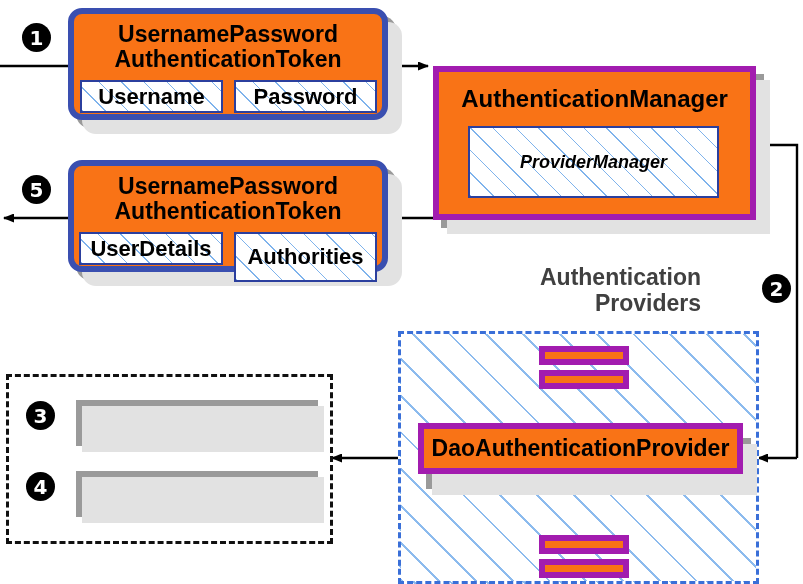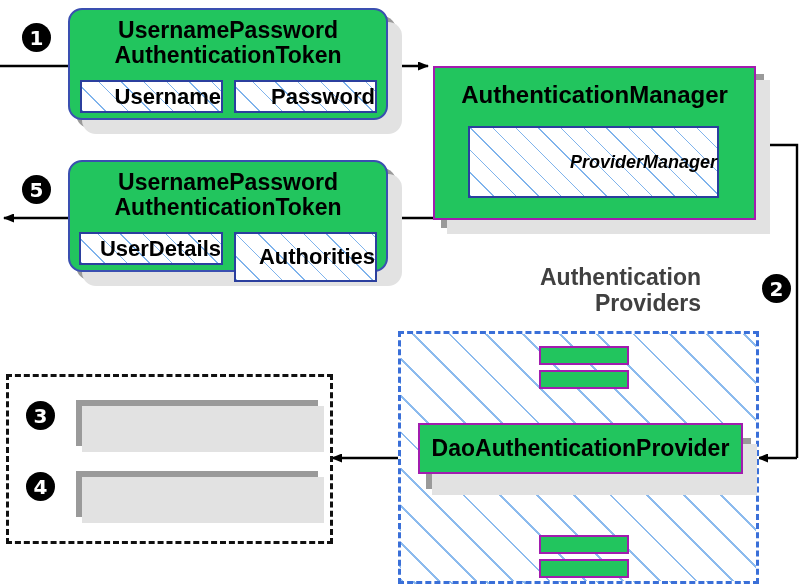--- a/index.html
+++ b/index.html
@@ -7,35 +7,35 @@
        font-family:"Liberation Sans","DejaVu Sans",sans-serif;}
   #stage{position:absolute;left:0;top:0;width:803px;height:584px;}
 
   
   .shadow-dark{position:absolute;background:#9a9a9a;}
   .shadow-light{position:absolute;background:#e2e2e2;}
 
   
   .blue{
     position:absolute;box-sizing:border-box;
-    background:#22c55e;border:2px solid #a21caf;
+    background:#f97316;border:6px solid #a21caf;
     display:flex;align-items:center;justify-content:center;
     text-align:center;color:#000;font-weight:bold;line-height:1.08;
   }
   .blue.round{border-radius:14px;border-color:#3a4fb0;}
 
   
   .hatch-white{
     position:absolute;box-sizing:border-box;
     border:2px solid #2b3f9e;
     background-color:#ffffff;
     background-image:repeating-linear-gradient(45deg,
         rgba(120,175,235,0.95) 0px, rgba(120,175,235,0.95) 1px,
         rgba(255,255,255,0) 1px, rgba(255,255,255,0) 16px);
-    display:flex;align-items:center;justify-content:flex-end;
+    display:flex;align-items:center;justify-content:center;
     text-align:center;color:#000;font-weight:bold;
   }
 
   
   .providers-box{
     position:absolute;box-sizing:border-box;
     border:3px dashed #3a6fd8;
     background-color:#ffffff;
     background-image:repeating-linear-gradient(45deg,
         rgba(120,175,235,0.85) 0px, rgba(120,175,235,0.85) 2px,

